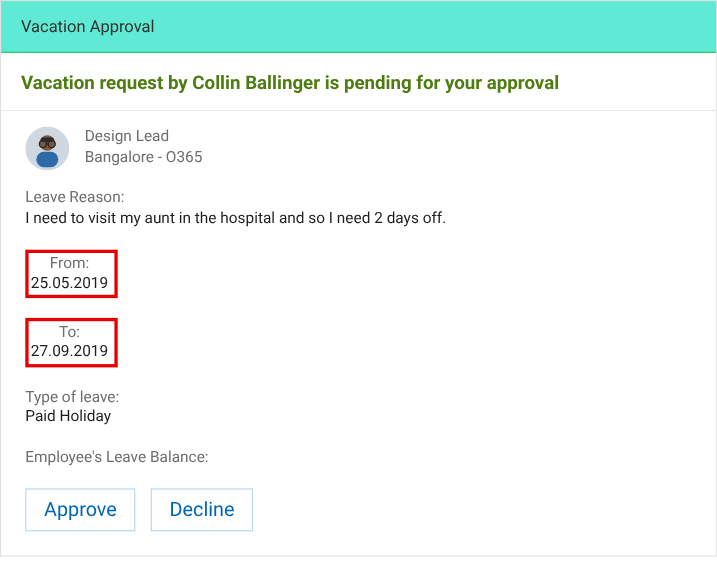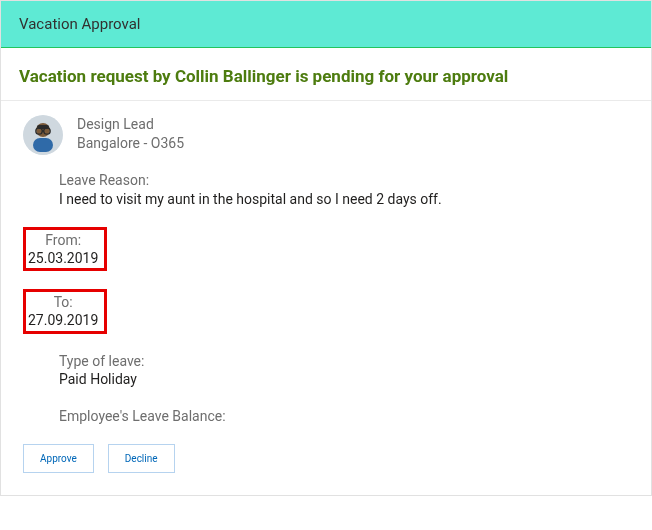--- a/index.html
+++ b/index.html
@@ -58,21 +58,20 @@
       color: #201f1e;
       line-height: 1.3;
     }
     .person-sub {
       color: #6e6e6e;
       font-size: 14px;
       line-height: 1.35;
     }
     .field-group {
       margin-bottom: 18px;
-      margin-left: 36px;
     }
     .field-label {
       color: #6e6e6e;
       font-size: 14px;
       line-height: 1.35;
     }
     .field-value {
       color: #201f1e;
       font-size: 14px;
       line-height: 1.35;
@@ -88,21 +87,21 @@
     .boxed .field-value { line-height: 1.3; }
     .actions {
       display: flex;
       gap: 14px;
       margin-top: 4px;
     }
     .btn {
       background: #fff;
       border: 1px solid #b6d3ef;
       color: #0067b8;
-      font-size: 10px;
+      font-size: 18px;
       padding: 8px 16px;
       cursor: pointer;
       font-family: inherit;
     }
   </style>
 </head>
 <body>
 
 <div class="window">
 
@@ -136,21 +135,21 @@
     </div>
 
     <div class="field-group">
       <div class="field-label">Leave Reason:</div>
       <div class="field-value">I need to visit my aunt in the hospital and so I need 2 days off.</div>
     </div>
 
     <div>
       <div class="boxed">
         <div class="field-label">From:</div>
-        <div class="field-value">25.03.2019</div>
+        <div class="field-value">25.05.2019</div>
       </div>
     </div>
 
     <div>
       <div class="boxed">
         <div class="field-label">To:</div>
         <div class="field-value">27.09.2019</div>
       </div>
     </div>
 

